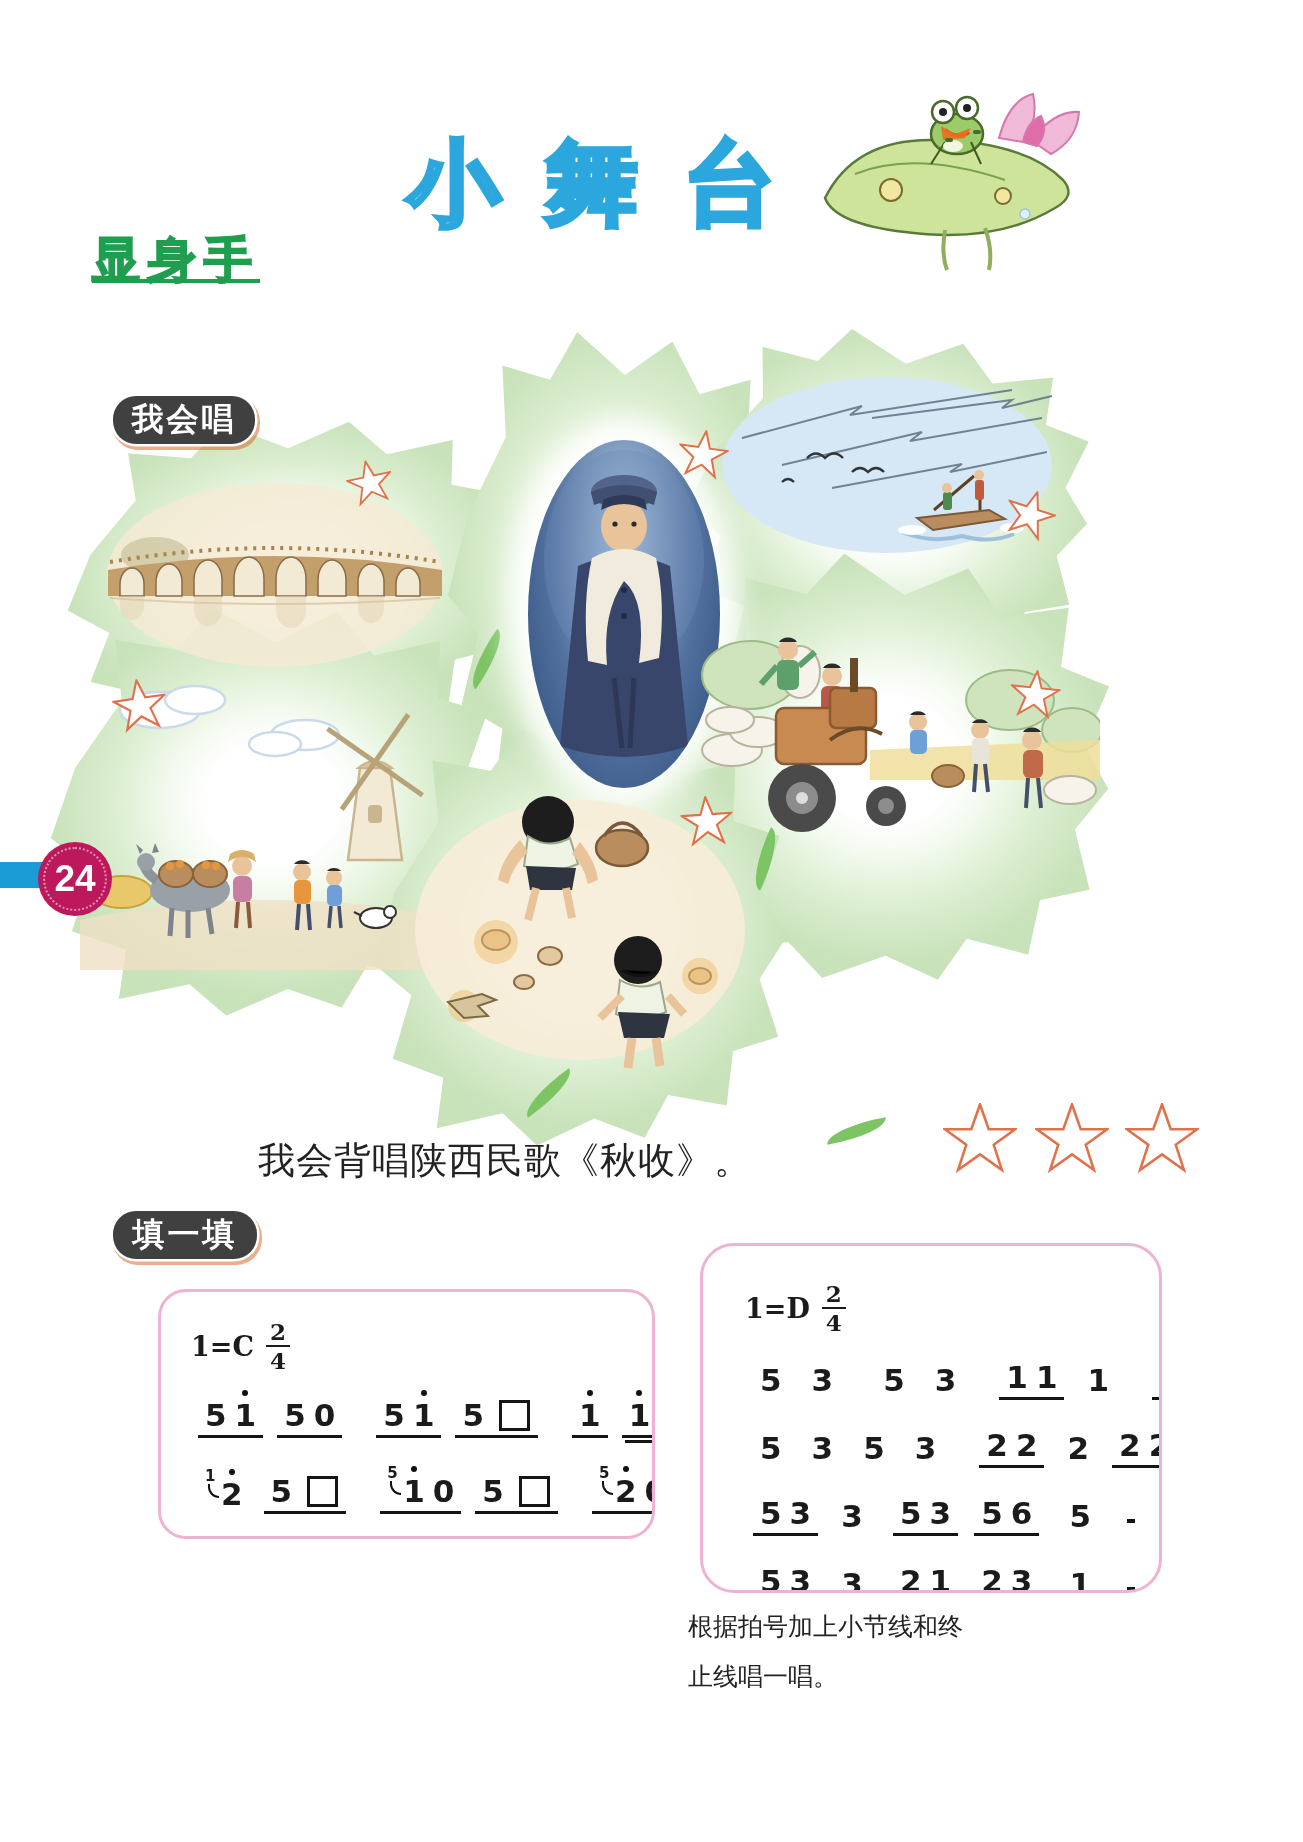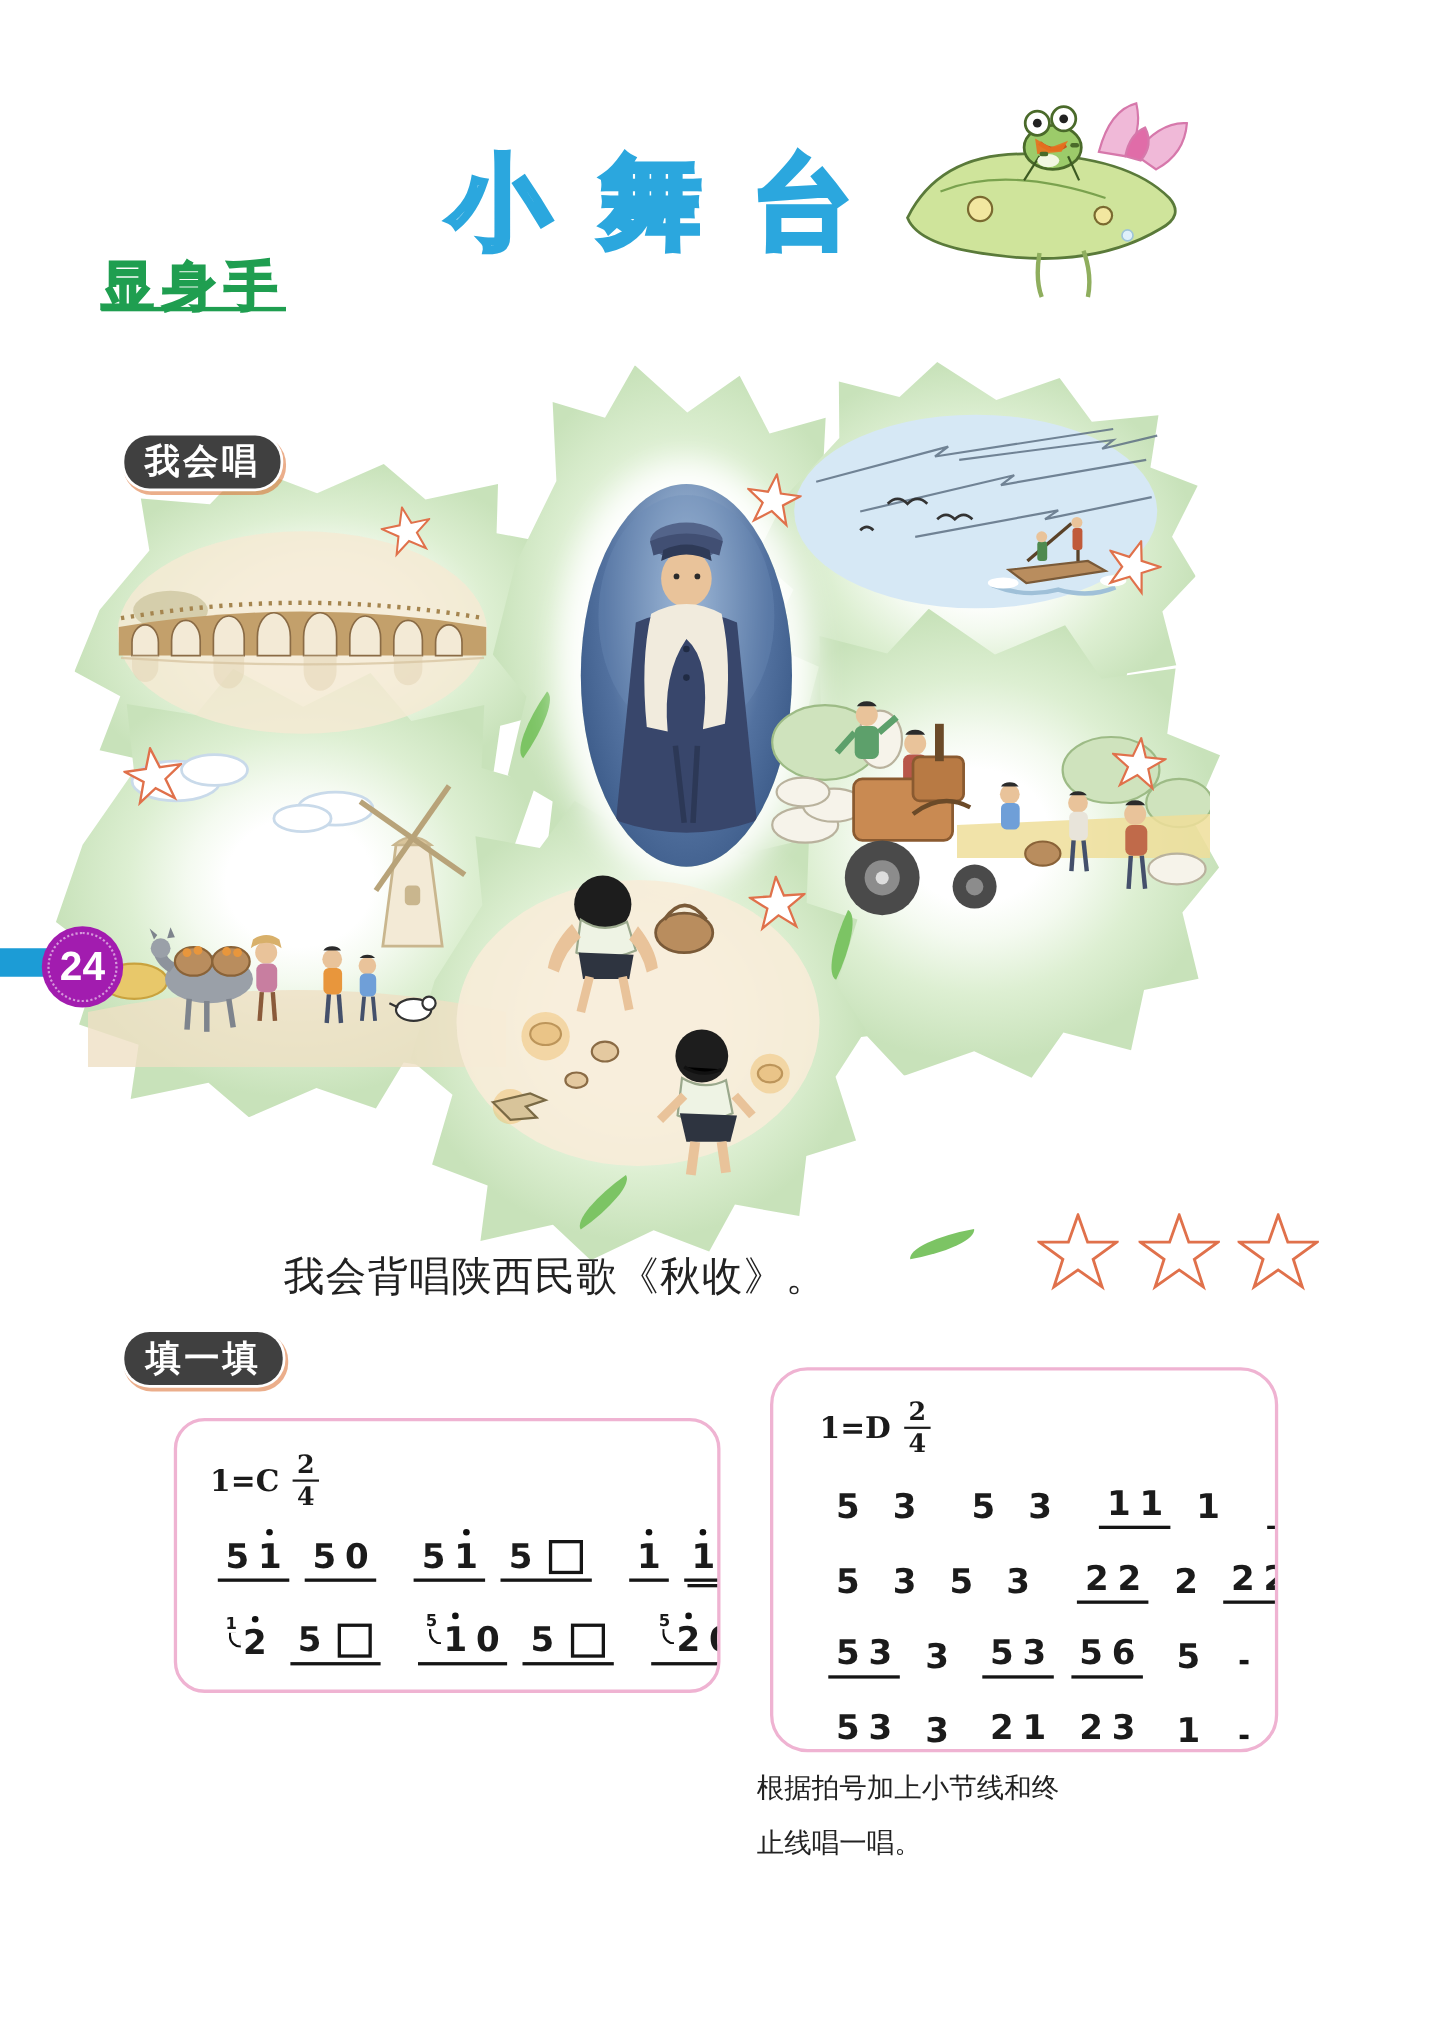--- a/index.html
+++ b/index.html
@@ -15,21 +15,21 @@
   .badge{position:absolute;background:#404040;color:#fff;font-weight:700;font-size:32px;
     letter-spacing:3px;display:flex;align-items:center;justify-content:center;
     border-radius:23px;box-shadow:0 0 0 2.5px #fff,2px 3px 0 3px rgba(219,108,43,.55);}
   .badge-sing{left:113px;top:396px;width:142px;height:48px;}
   .badge-fill{left:113px;top:1211px;width:144px;height:48px;}
 
   
   .pagebar{position:absolute;left:0;top:862px;width:62px;height:26px;background:#1C9CD6;
     border-radius:0 13px 13px 0;}
   .pagenum{position:absolute;left:38px;top:842px;width:74px;height:74px;border-radius:50%;
-    background:#a21caf;display:flex;align-items:center;justify-content:center;
+    background:#be185d;display:flex;align-items:center;justify-content:center;
     color:#fff;font-size:37px;font-weight:700;}
   .pagenum .ring{position:absolute;inset:5px;border:2px dotted rgba(255,255,255,.55);border-radius:50%;}
 
   
   .leaf{position:absolute;
     clip-path:polygon(6% 38%,0% 55%,9% 63%,4% 78%,16% 83%,14% 95%,30% 92%,38% 100%,52% 94%,64% 99%,70% 89%,84% 92%,86% 79%,97% 76%,93% 62%,100% 52%,94% 42%,99% 28%,88% 24%,89% 10%,74% 13%,66% 2%,52% 9%,38% 0%,30% 10%,16% 7%,17% 22%);
     background:radial-gradient(closest-side at 50% 48%,#ffffff 0 30%,#f4faf0 46%,#ddefd2 70%,#c8e2ba 100%);}
   .stem{position:absolute;width:17px;height:62px;background:#7CC464;border-radius:0 100% 0 100%;}
   .illus{position:absolute;}
   .photo-oval{position:absolute;left:528px;top:440px;width:192px;height:348px;border-radius:50%;
@@ -41,21 +41,21 @@
 
   
   .cap{position:absolute;color:#222;font-family:"Liberation Serif","DejaVu Serif",serif;}
   .cap-sing{left:258px;top:1136px;font-size:37px;letter-spacing:1px;}
   .cap-left{left:226px;top:1596px;font-size:35px;}
   .cap-right{left:688px;top:1602px;font-size:25px;line-height:50px;width:420px;}
 
   
   .nbox-frame{position:absolute;border:3.5px solid #EFB3D2;background:#fff;overflow:hidden;}
   .lbx{left:158px;top:1289px;width:497px;height:250px;border-radius:28px;padding:28px 14px 0 30px;box-sizing:border-box;}
-  .rbx{left:700px;top:1243px;width:462px;height:350px;border-radius:34px;padding:26px 10px 0 42px;box-sizing:border-box;}
+  .rbx{left:700px;top:1243px;width:462px;height:350px;border-radius:34px;padding:36px 10px 0 42px;box-sizing:border-box;}
   .keysig{color:#1b1b1b;font-size:27px;font-weight:700;margin-bottom:20px;
     display:flex;align-items:center;font-family:"DejaVu Serif","Liberation Serif",serif;}
   .frac{display:inline-flex;flex-direction:column;align-items:center;line-height:1;margin-left:12px;font-size:23px;}
   .frac .fn{border-bottom:2.5px solid #1b1b1b;padding:0 4px 2px;}
   .frac .fd{padding-top:2px;}
 
   .nline{display:flex;align-items:flex-end;height:46px;margin-bottom:28px;color:#1b1b1b;}
   .lbx .nline{margin-bottom:30px;}
   .rbx .nline{margin-bottom:22px;}
   .ngroup{display:inline-flex;align-items:flex-end;position:relative;padding:0 3px 4px;margin:0 7px;}

